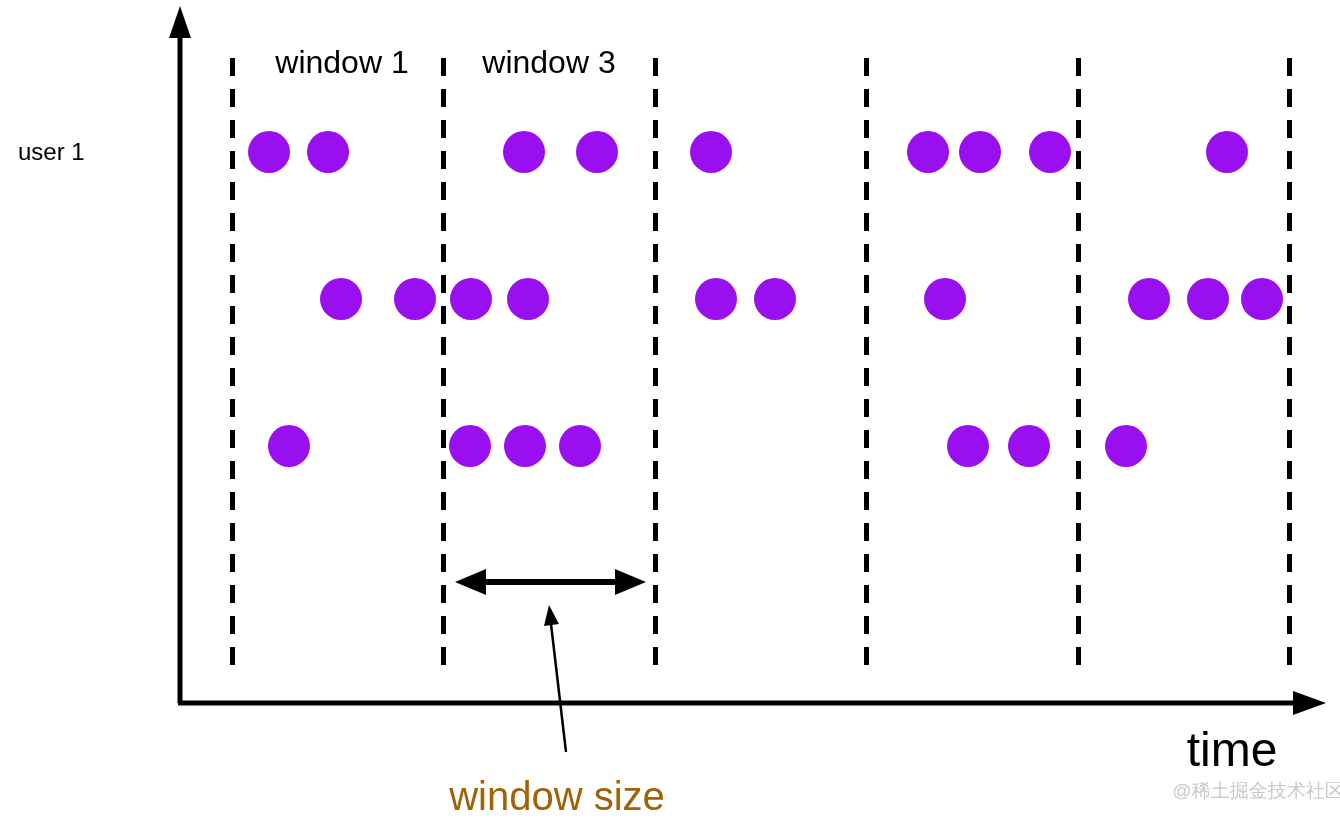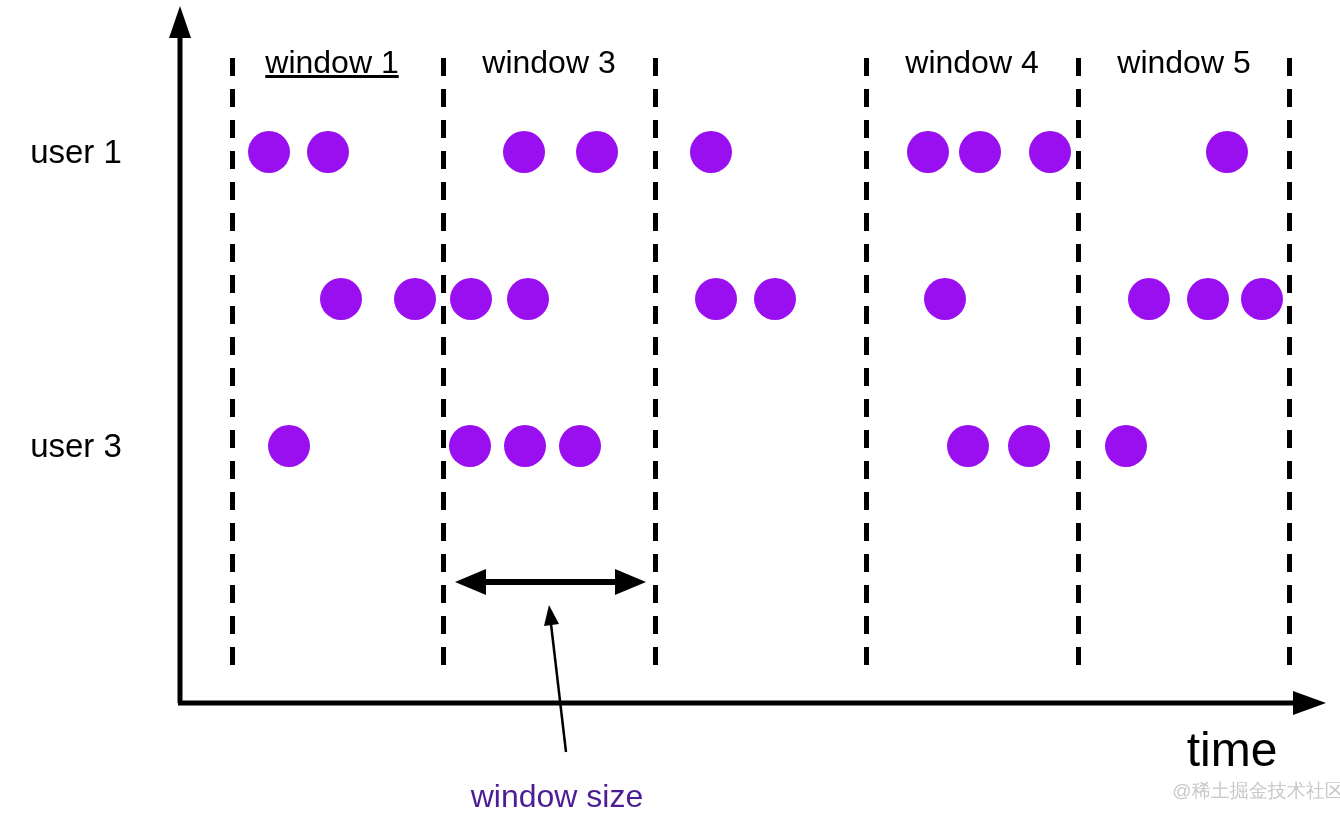--- a/index.html
+++ b/index.html
@@ -45,44 +45,44 @@
     transform: translateX(-50%);
     font-size: 32px;
     color: #000;
     white-space: nowrap;
     z-index: 3;
   }
   .ulabel {
     position: absolute;
     left: 18px;
     width: 116px;
-    text-align: center;
+    text-align: left;
     transform: translateY(-50%);
-    font-size: 33px;
+    font-size: 24px;
     color: #000;
     white-space: nowrap;
     z-index: 3;
   }
   .time-label {
     position: absolute;
     left: 1232px;
     top: 749px;
     transform: translate(-50%, -50%);
     font-size: 48px;
     color: #000;
     white-space: nowrap;
     z-index: 3;
   }
   .wsize-label {
     position: absolute;
     left: 557px;
     top: 796px;
     transform: translate(-50%, -50%);
-    font-size: 32px;
-    color: #4c1d95;
+    font-size: 40px;
+    color: #a16207;
     white-space: nowrap;
     z-index: 3;
   }
   .watermark {
     position: absolute;
     left: 1236px;
     top: 791px;
     transform: translate(-50%, -50%);
     font-size: 19px;
     white-space: nowrap;
@@ -141,25 +141,22 @@
       <div class="dot" style="left: 1262px; top: 299px; background: rgb(153, 15, 239);"></div>
       <div class="dot" style="left: 289px; top: 446px; background: rgb(153, 15, 239);"></div>
       <div class="dot" style="left: 470px; top: 446px; background: rgb(153, 15, 239);"></div>
       <div class="dot" style="left: 525px; top: 446px; background: rgb(153, 15, 239);"></div>
       <div class="dot" style="left: 580px; top: 446px; background: rgb(153, 15, 239);"></div>
       <div class="dot" style="left: 968px; top: 446px; background: rgb(153, 15, 239);"></div>
       <div class="dot" style="left: 1029px; top: 446px; background: rgb(153, 15, 239);"></div>
       <div class="dot" style="left: 1126px; top: 446px; background: rgb(153, 15, 239);"></div>
     </div>
 
-  <div class="wlabel" style="left: 332px; text-decoration: underline;">window 1</div>
+  <div class="wlabel" style="left: 342px;">window 1</div>
   <div class="wlabel" style="left: 549px;">window 3</div>
-  <div class="wlabel" style="left: 972px;">window 4</div>
-  <div class="wlabel" style="left: 1184px;">window 5</div>
 
   <div class="ulabel" style="top: 152px;">user 1</div>
-  <div class="ulabel" style="top: 446px;">user 3</div>
 
   <div class="time-label">time</div>
   <div class="wsize-label">window size</div>
   <div class="watermark" style="color: rgb(200, 200, 200); margin-left: 22px;">@稀土掘金技术社区</div>
 
 </div>
 
 </body></html>

